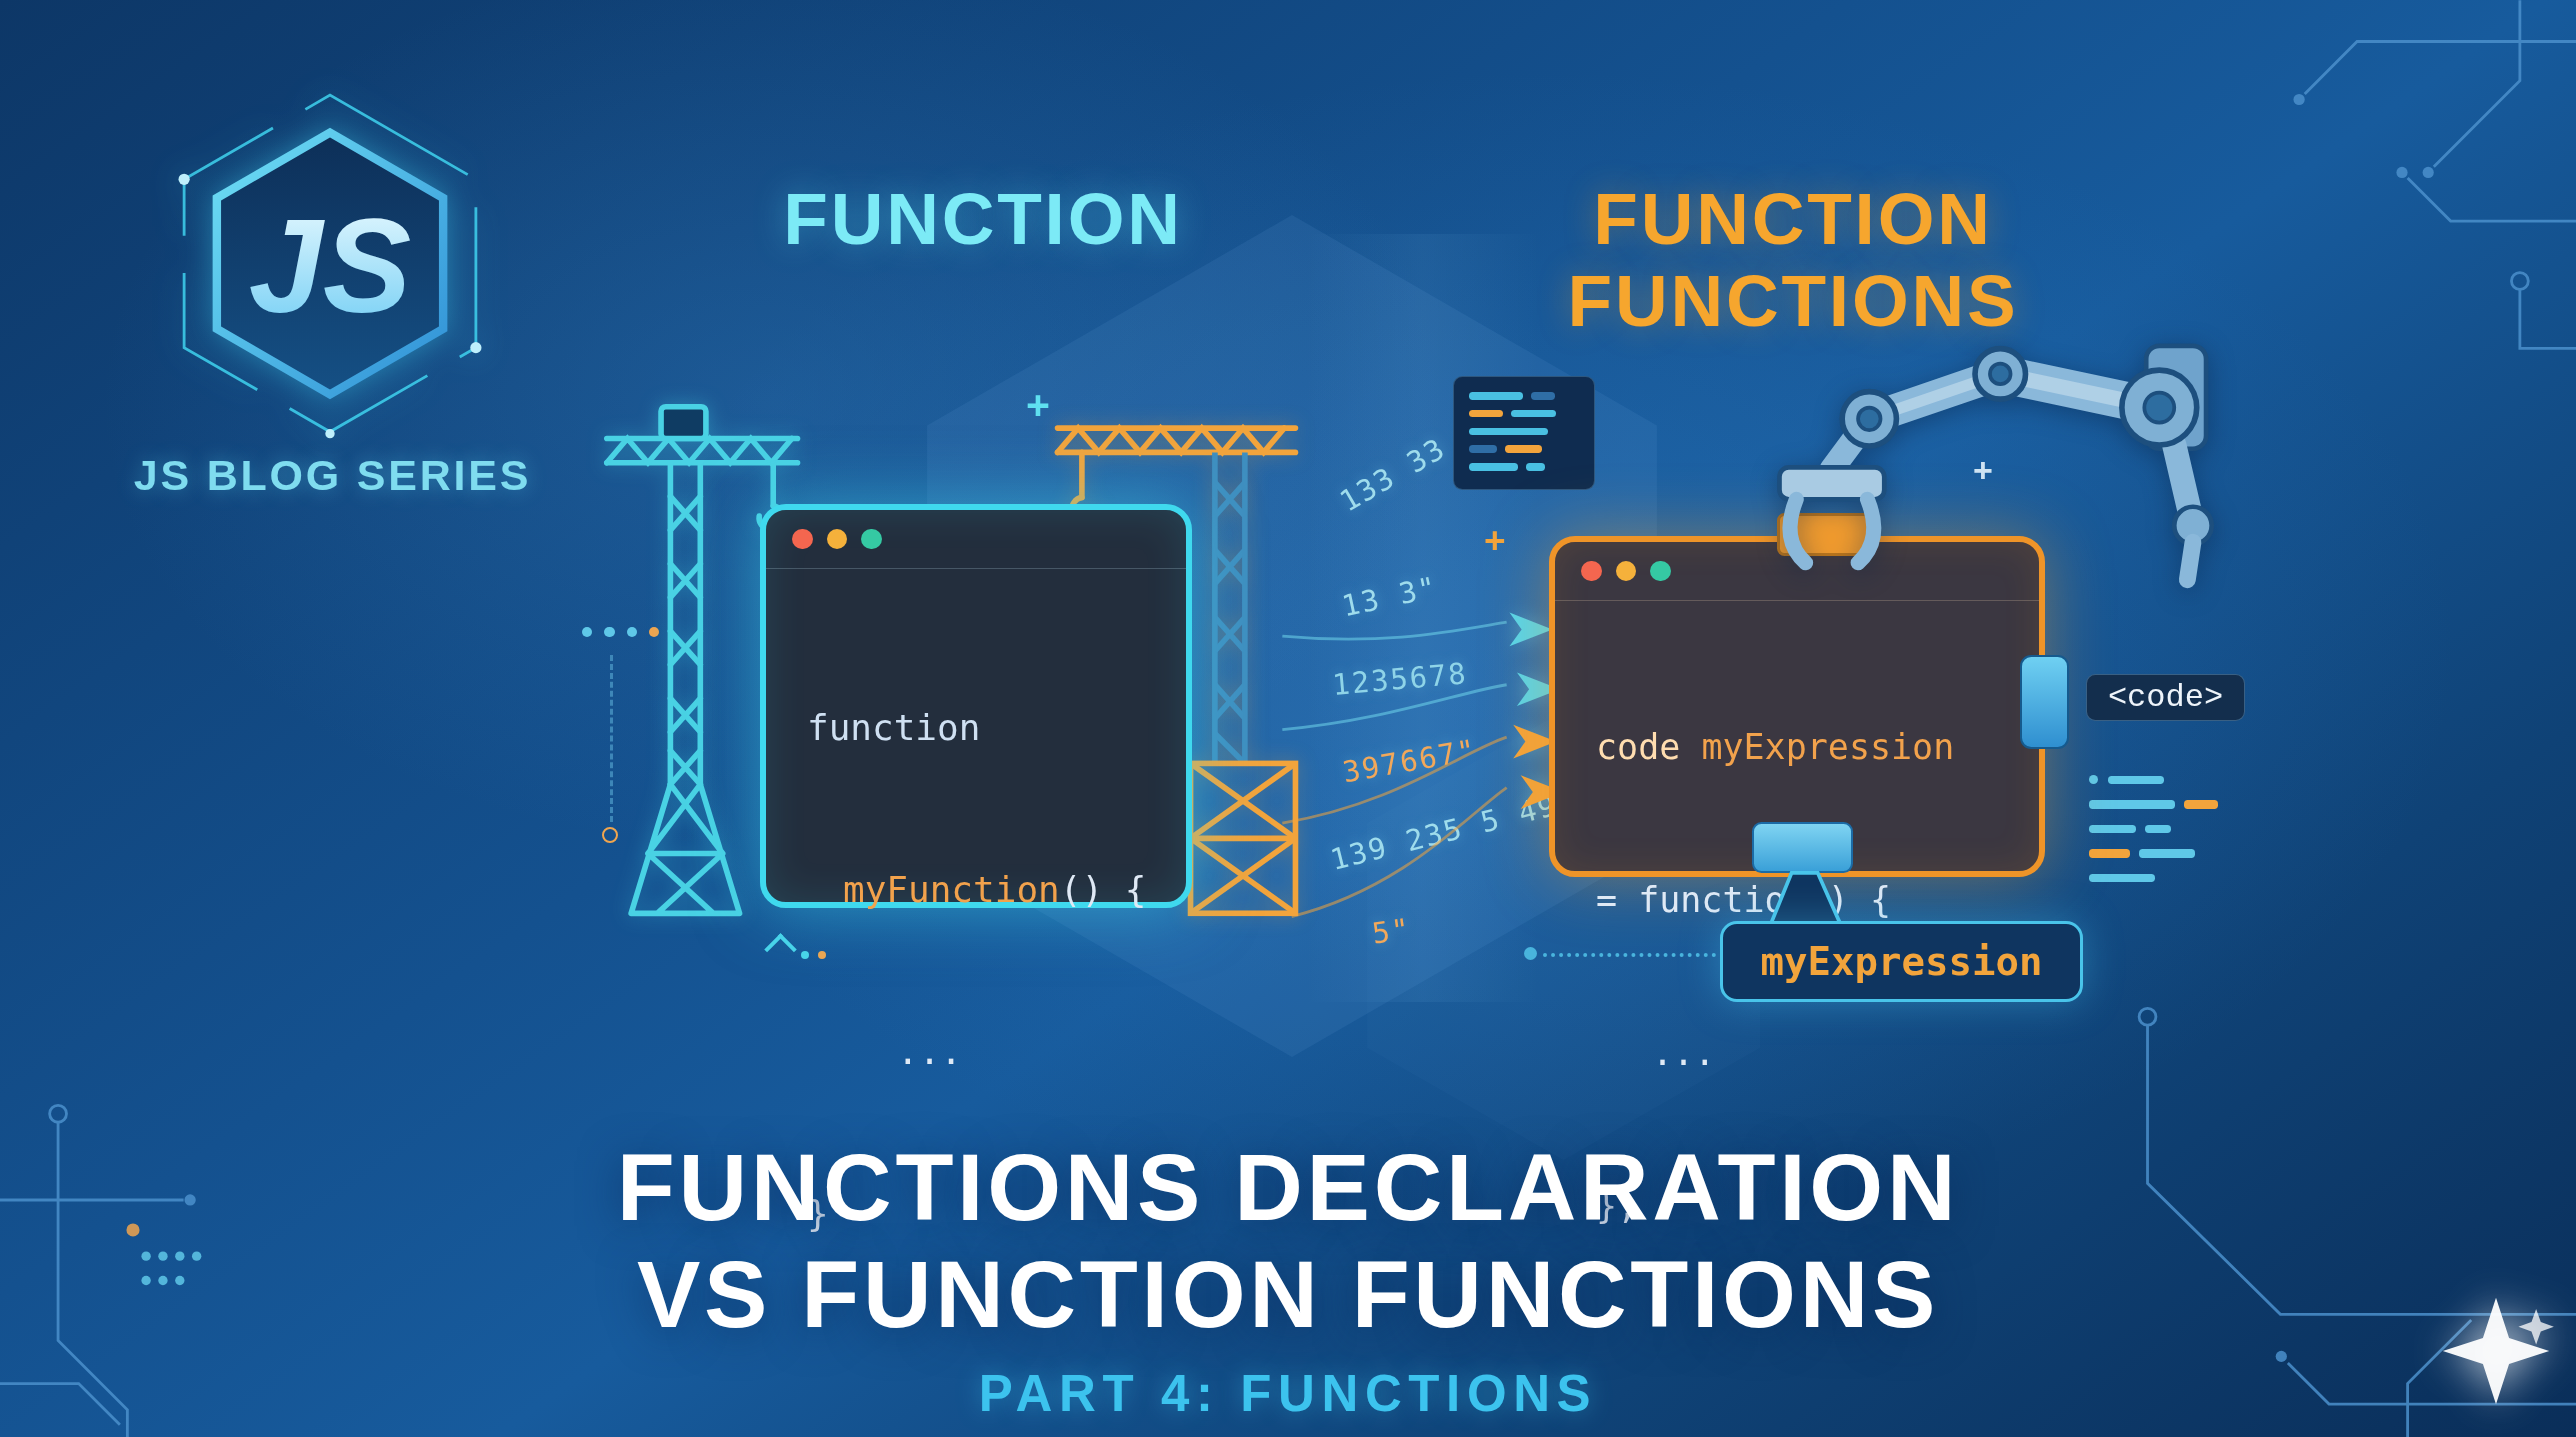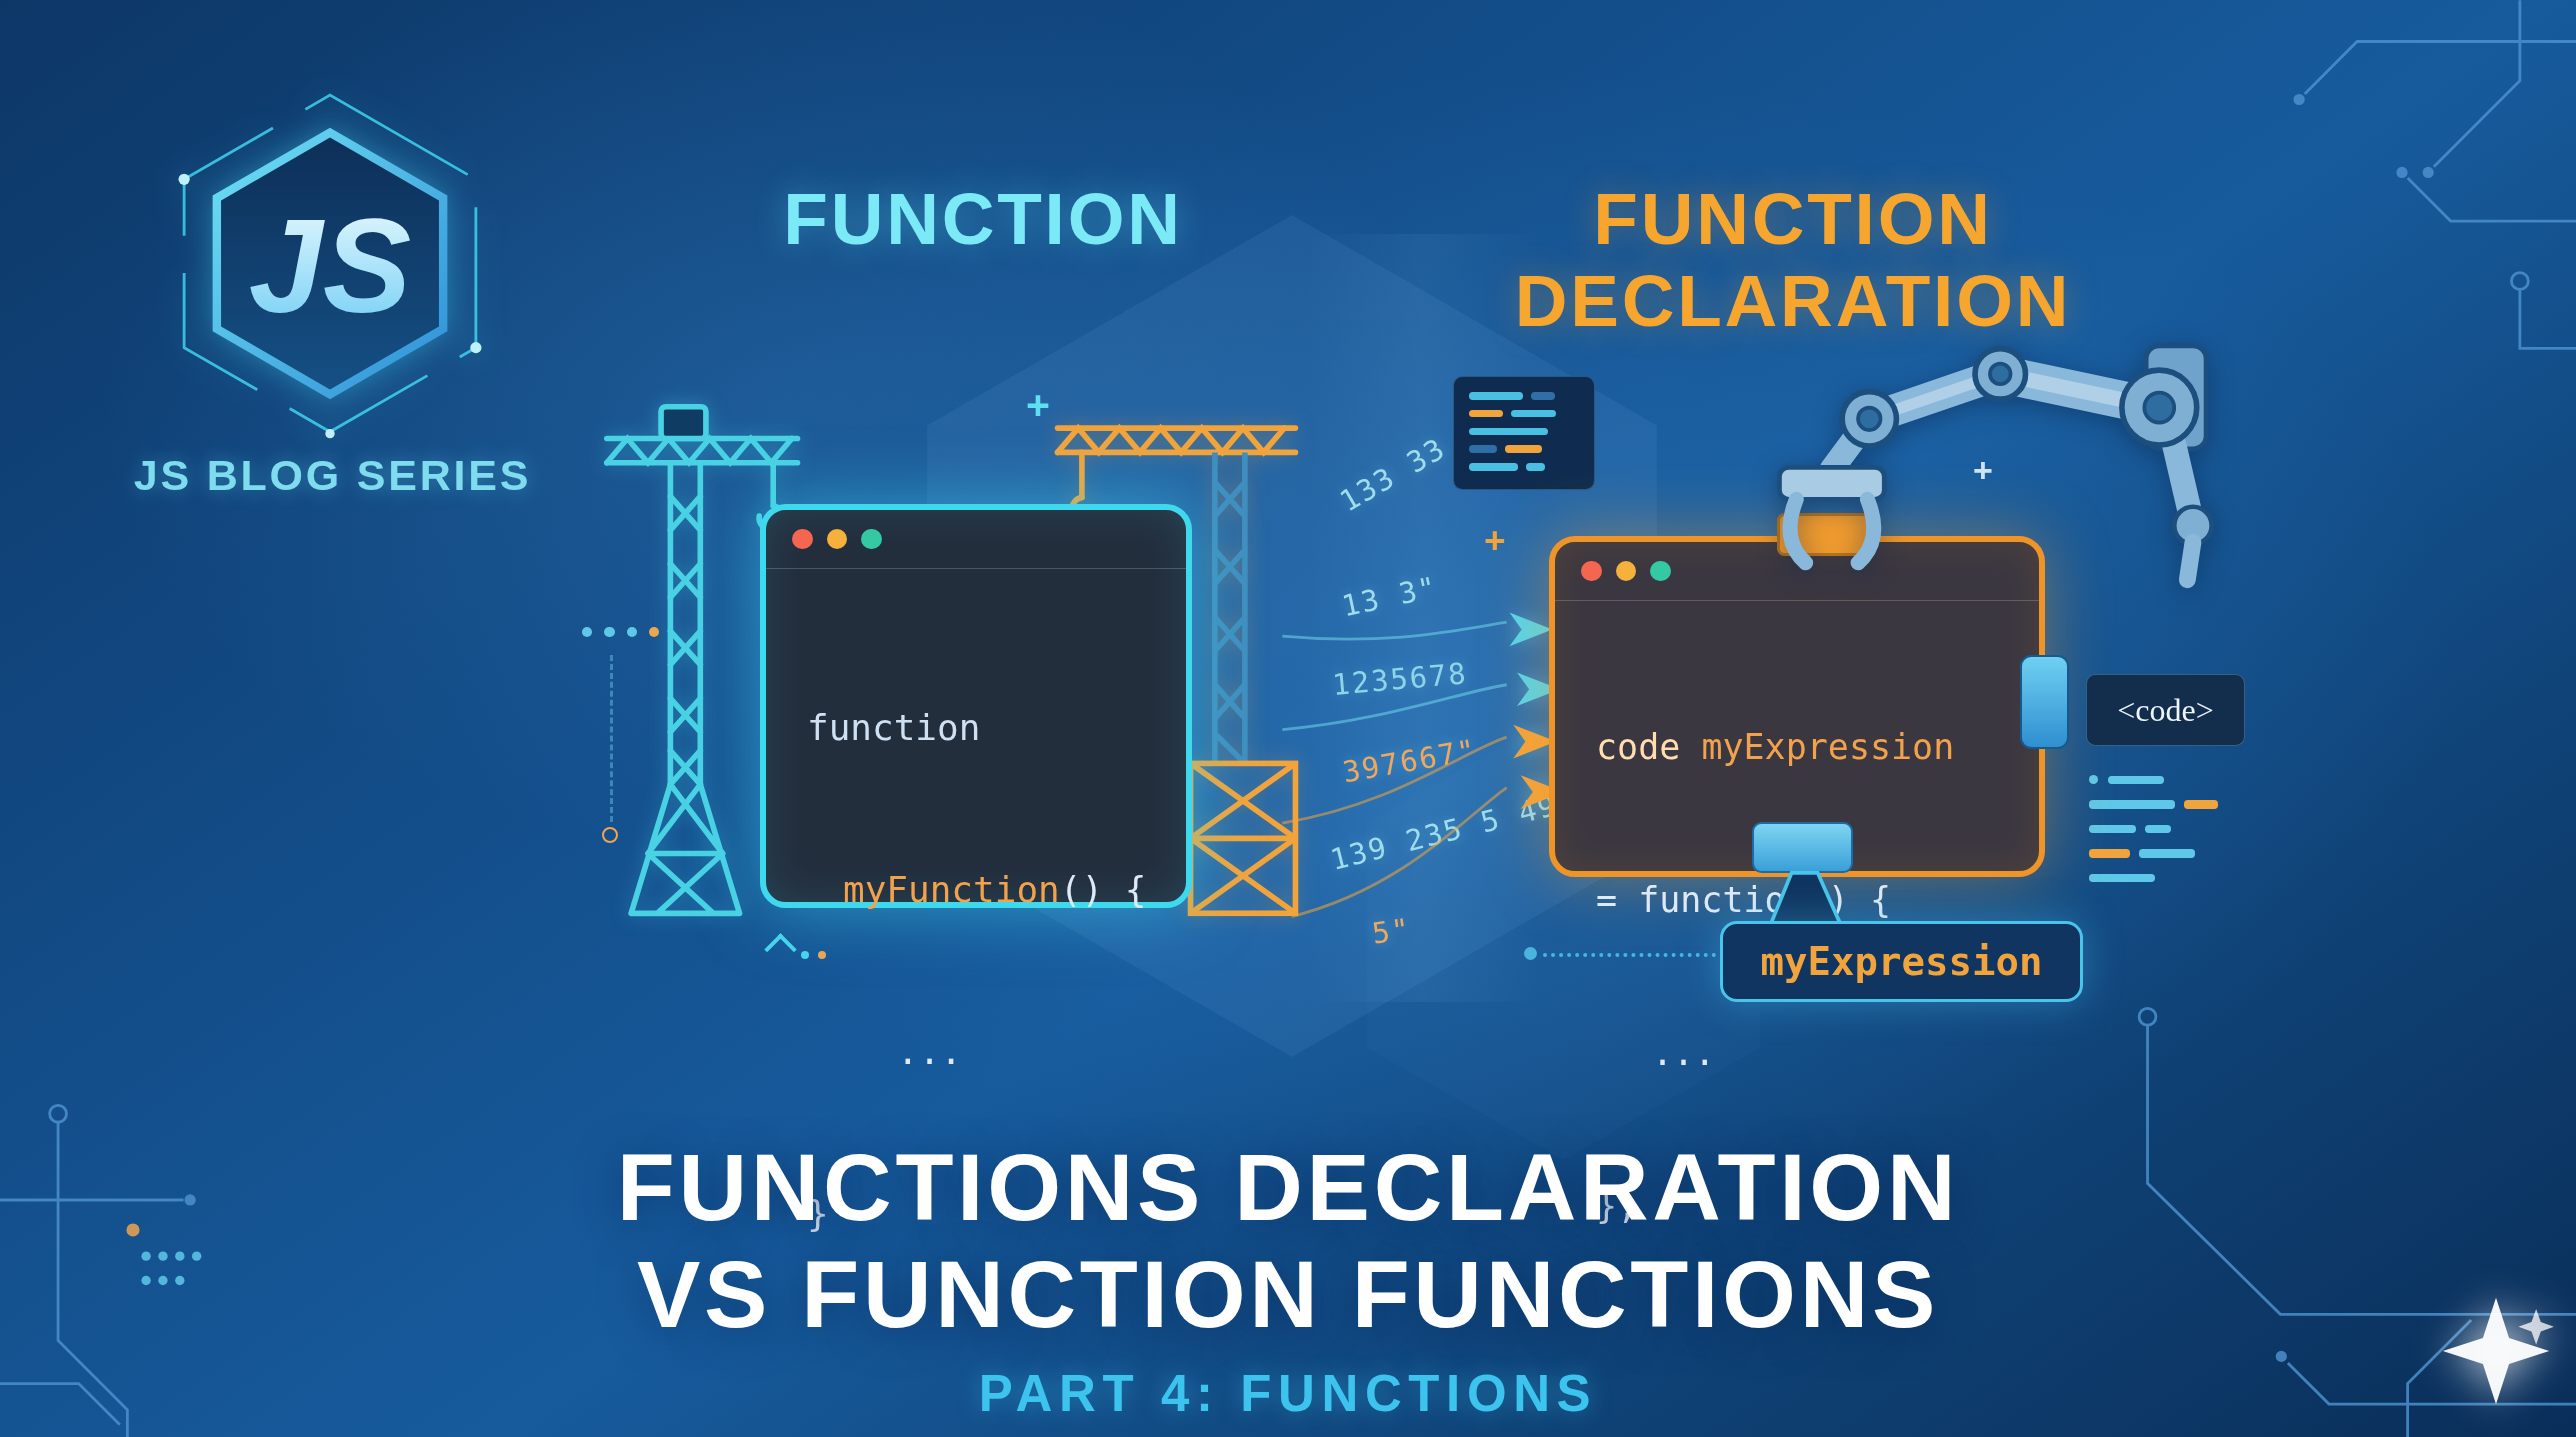--- a/index.html
+++ b/index.html
@@ -74,23 +74,23 @@
   
   .mini-code{left:1453px;top:376px;width:142px;height:114px;background:#0f2c50;border:0.9px solid rgba(120,190,235,.3);
     border-radius:9.4px;padding:15px 0 0 15px;box-sizing:border-box;z-index:2;}
   .mini-row{height:7.5px;margin-bottom:10.3px;display:flex;gap:7.5px;}
   .bar{height:7.5px;border-radius:3.7px;display:inline-block;}
   .bar-c{background:#49c0e2;} .bar-o{background:#f2a43c;} .bar-b{background:#2f6ea6;}
 
   
   .code-tab{left:2020px;top:655px;width:49px;height:94px;border-radius:11.2px;
     background:linear-gradient(180deg,#6fd0f2,#2f8fd0);border:2.8px solid #155a8e;z-index:6;box-sizing:border-box;}
-  .code-badge{left:2086px;top:674px;width:159px;height:72px;background:#132e4d;border:1.9px solid rgba(130,190,235,.35);
+  .code-badge{left:2086px;top:674px;width:159px;height:47px;background:#132e4d;border:1.9px solid rgba(130,190,235,.35);
     border-radius:9.4px;display:flex;align-items:center;justify-content:center;z-index:6;
-    font-family:Liberation Serif, serif;font-size:32px;color:#eef4fa;box-sizing:border-box;}
+    font-family:Liberation Mono, monospace;font-size:32px;color:#eef4fa;box-sizing:border-box;}
   .connector{left:1752px;top:822px;width:101px;height:51px;border-radius:9.4px;
     background:linear-gradient(180deg,#7fd4f2,#3aa0d8);border:2.8px solid #1b6ba6;z-index:5;box-sizing:border-box;}
   .pointer-svg{left:1769px;top:871px;z-index:5;}
   .var-badge{left:1720px;top:921px;width:363px;height:81px;background:#0f3560;border:3.7px solid #49c4ea;border-radius:17px;
     display:flex;align-items:center;justify-content:center;z-index:6;box-sizing:border-box;
     box-shadow:0 0 39px rgba(70,190,235,.38);font-family:"DejaVu Sans Mono",monospace;font-size:39px;font-weight:bold;}
   .dotted-line{left:1543px;top:953px;width:173px;border-top:4.7px dotted #49b4dd;z-index:4;}
   .dotted-line-dot{left:1524px;top:947px;width:13px;height:13px;border-radius:50%;background:#49b4dd;z-index:4;}
 
   
@@ -212,21 +212,21 @@
     <circle cx="341" cy="300" r="6" fill="#bfeffb"></circle>
     <circle cx="185" cy="392" r="5" fill="#bfeffb"></circle>
   </svg>
   <div class="abs series-label">JS BLOG SERIES</div>
 
   <div class="abs heading heading-left" style="color: rgb(124, 234, 246);">
     <div>FUNCTION</div>
   </div>
   <div class="abs heading heading-right" style="color: rgb(246, 166, 46);">
     <div>FUNCTION</div>
-    <div>DECLARATION</div>
+    <div>FUNCTIONS</div>
   </div>
 
   <svg class="abs crane-left" width="215" height="562" viewBox="0 0 230 600">
     <g stroke="#49d2e4" stroke-width="6" fill="none" stroke-linecap="round">
       <line x1="18" y1="78" x2="222" y2="78"></line>
       <line x1="18" y1="104" x2="222" y2="104"></line>
       <path d="M18 104 L40 78 L62 104 L84 78 L106 104 L128 78 L150 104 L172 78 L194 104 L216 78"></path>
       <line x1="196" y1="104" x2="196" y2="150"></line>
       <path d="M196 150 a13 13 0 1 1 -15 11"></path>
       <rect x="76" y="44" width="48" height="34" rx="5" fill="#0f3c63"></rect>

